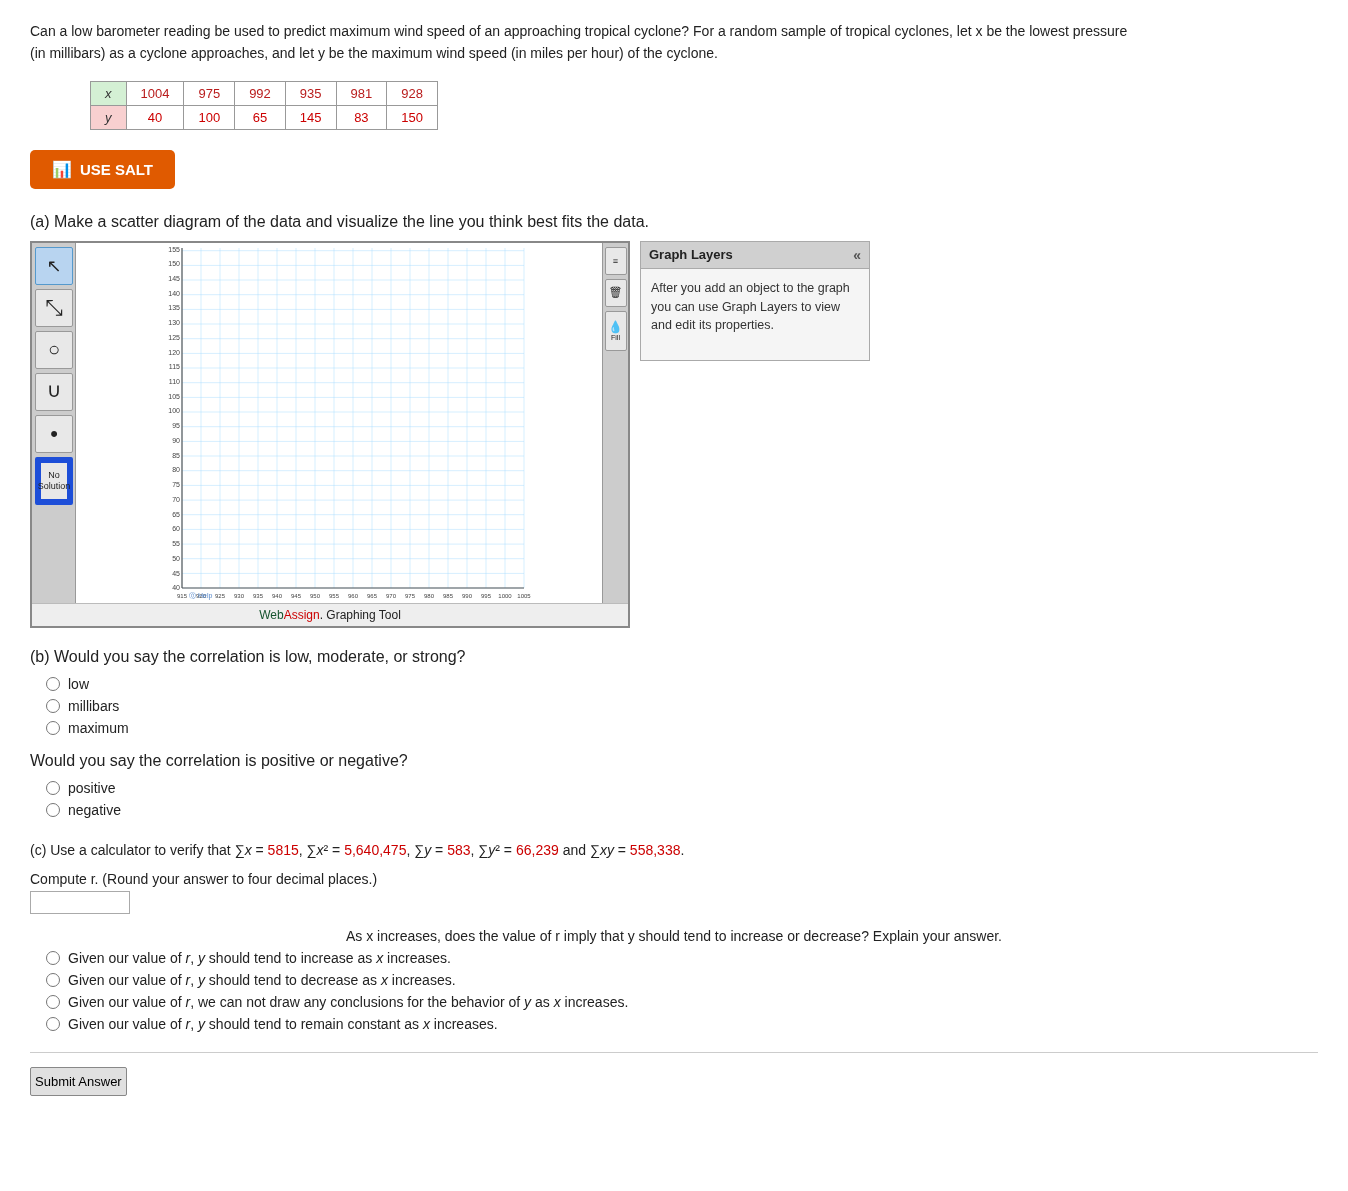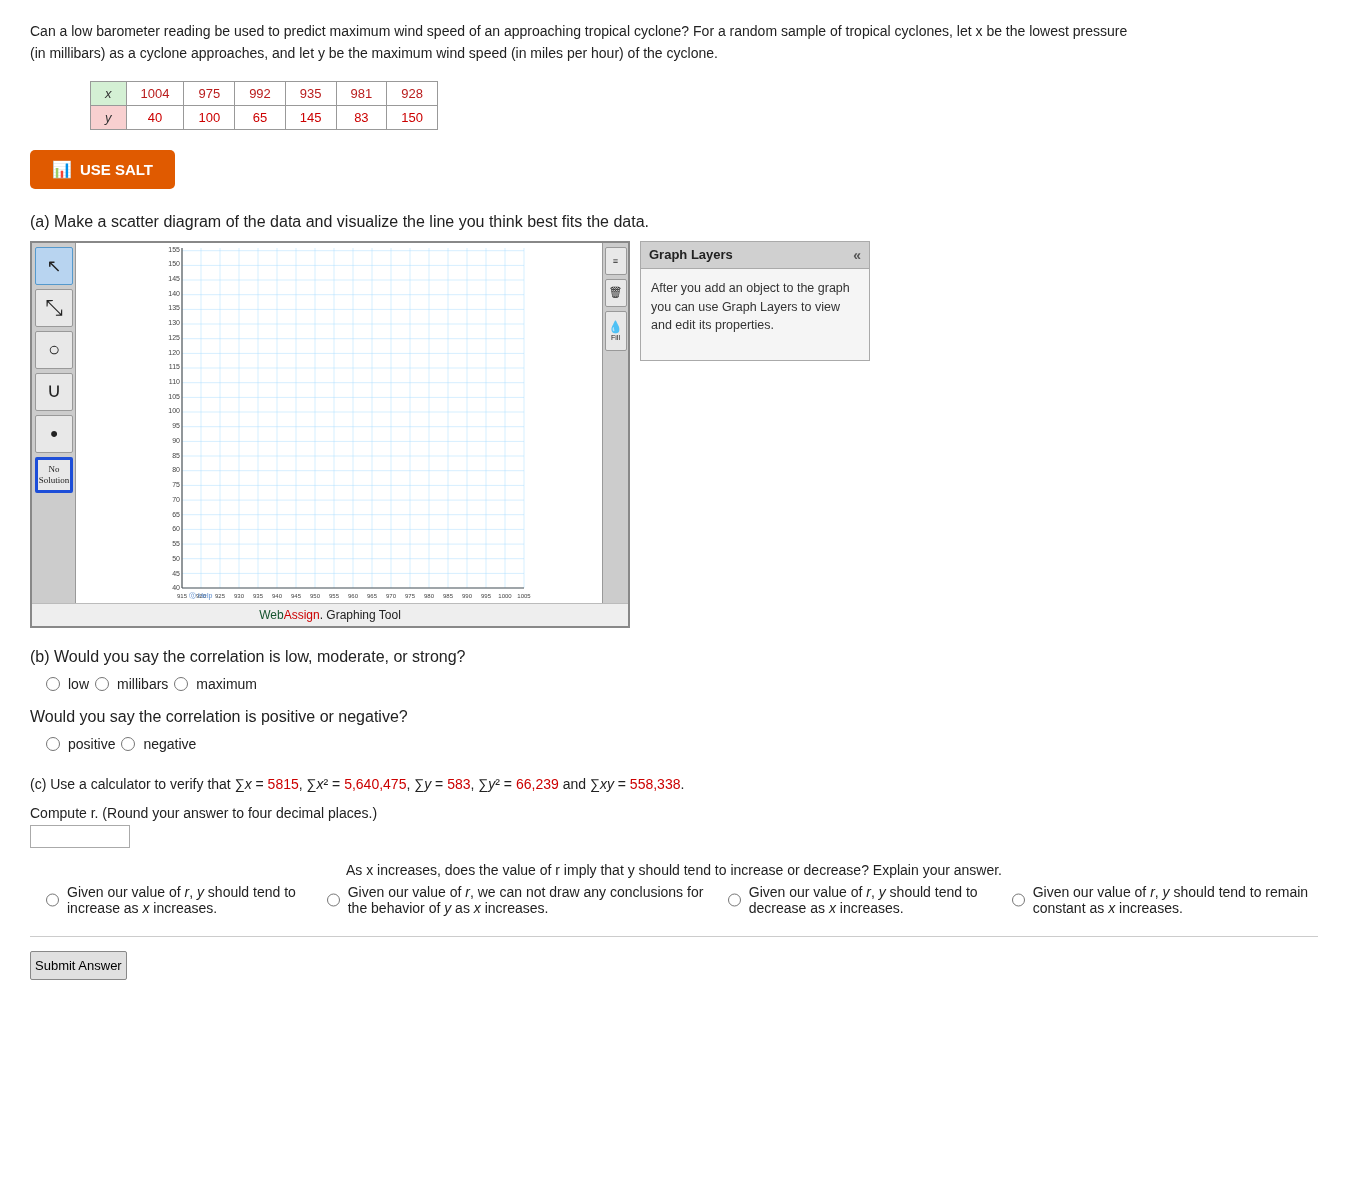--- a/index.html
+++ b/index.html
@@ -96,32 +96,31 @@
       cursor: pointer;
       font-size: 18px;
       border-radius: 2px;
     }
     .tool-btn.active {
       background: #b8d4f0;
       border-color: #5599cc;
     }
     .tool-btn-nosol {
       width: 38px;
-      height: 36px;
+      height: 48px;
       background: #e8e8e8;
-      border: 3px solid #1d4ed8;
+      border: 6px solid #1d4ed8;
       font-size: 9px;
       text-align: center;
       line-height: 1.2;
       cursor: pointer;
       display: flex;
       align-items: center;
       justify-content: center;
       border-radius: 2px;
-      font-family: Liberation Serif, serif;
     }
     .graph-area {
       flex: 1;
       position: relative;
       background: #fff;
     }
     .graph-canvas {
       width: 100%;
       height: 360px;
       display: block;
@@ -200,21 +199,21 @@
       line-height: 1.5;
       color: #333;
     }
 
     
     .part-section {
       margin-bottom: 20px;
     }
     .radio-group {
       display: flex;
-      flex-direction: row;
+      flex-direction: column;
       gap: 6px;
       margin-top: 6px;
       margin-left: 16px;
     }
     .radio-item {
       display: flex;
       align-items: center;
       gap: 8px;
       font-size: 14px;
     }
@@ -501,26 +500,26 @@
   <p class="compute-label">Compute r. (Round your answer to four decimal places.)</p>
   <input type="text" class="compute-input" placeholder="" style="">
 
   <p class="sub-question">As x increases, does the value of r imply that y should tend to increase or decrease? Explain your answer.</p>
   <div class="radio-group">
     <label class="radio-item">
       <input type="radio" name="r_implies" value="increase" style="">
       <span>Given our value of <span class="italic">r</span>, <span class="italic">y</span> should tend to increase as <span class="italic">x</span> increases.</span>
     </label>
     <label class="radio-item">
+      <input type="radio" name="r_implies" value="decrease" style="">
+      <span>Given our value of <span class="italic">r</span>, <span class="italic">y</span> should tend to decrease as <span class="italic">x</span> increases.</span>
+    </label>
+    <label class="radio-item">
       <input type="radio" name="r_implies" value="no_conclusions" style="">
       <span>Given our value of <span class="italic">r</span>, we can not draw any conclusions for the behavior of <span class="italic">y</span> as <span class="italic">x</span> increases.</span>
-    </label>
-    <label class="radio-item">
-      <input type="radio" name="r_implies" value="decrease" style="">
-      <span>Given our value of <span class="italic">r</span>, <span class="italic">y</span> should tend to decrease as <span class="italic">x</span> increases.</span>
     </label>
     <label class="radio-item">
       <input type="radio" name="r_implies" value="constant" style="">
       <span>Given our value of <span class="italic">r</span>, <span class="italic">y</span> should tend to remain constant as <span class="italic">x</span> increases.</span>
     </label>
   </div>
 </div>
 
 
 <div class="submit-row">

